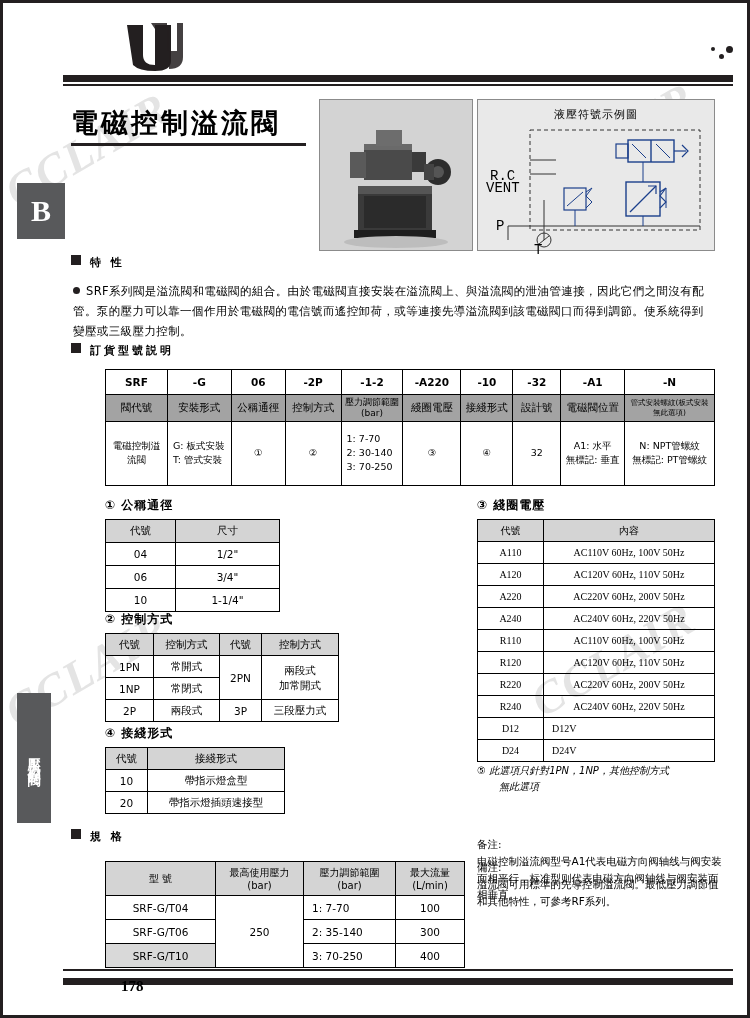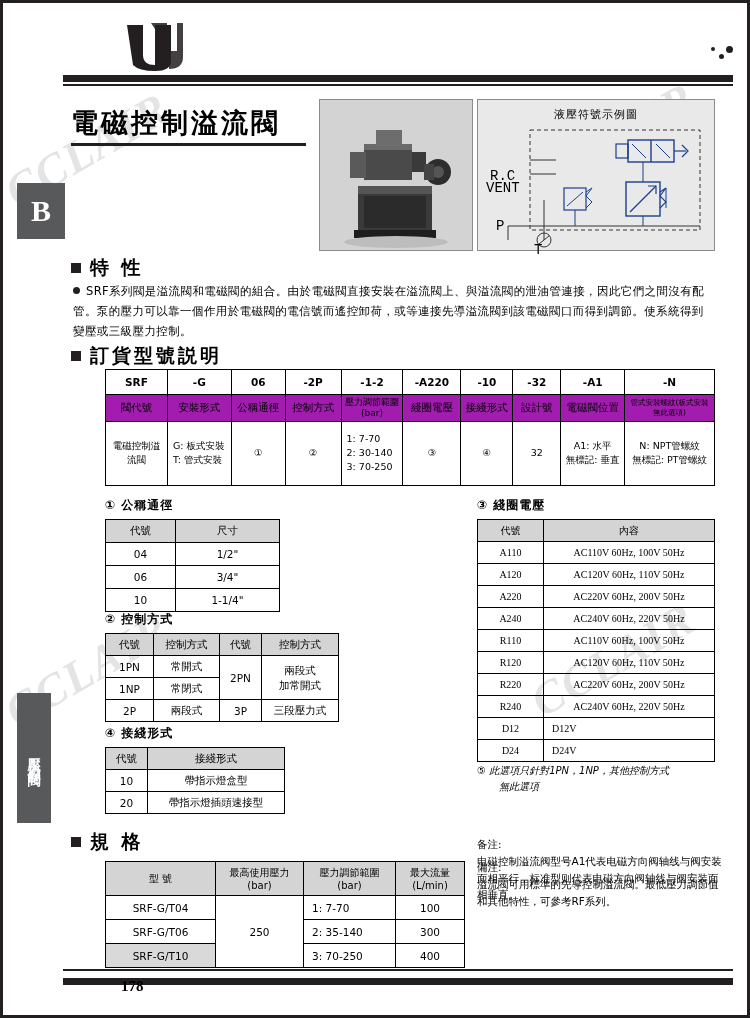--- a/index.html
+++ b/index.html
@@ -92,21 +92,21 @@
     position:absolute; left:474px; top:96px; width:238px; height:152px;
     border:1px solid #8b8b8b; background:#e9e9e9;
   }
   .symbol-box .sb-title {
     position:absolute; left:0; right:0; top:7px; text-align:center;
     font-size:11px; letter-spacing:1px;
   }
   .sym-label { position:absolute; font-size:14px; font-family:Liberation Mono, monospace;}
 
   
-  .sec { position:absolute; font-size:19px; font-weight:bold; letter-spacing:3px; }
+  .sec { position:absolute; font-size:11px; font-weight:bold; letter-spacing:3px; }
   .sec .sq {
     display:inline-block; width:10px; height:10px; background:#231f20;
     margin-right:9px; vertical-align:1px;
   }
 
   
   .feat {
     position:absolute; left:70px; top:278px; width:640px;
     font-size:11.5px; line-height:1.75; letter-spacing:0.4px;
   }
@@ -120,21 +120,21 @@
   .tbl td, .tbl th {
     border:1px solid #000; text-align:center; vertical-align:middle;
     padding:2px 3px; font-weight:normal;
   }
   .hdr-cell { background:#d4d4d4; font-weight:normal; }
 
   
   .model-tbl { position:absolute; left:102px; top:366px; width:610px; }
   .model-tbl td { height:21px;margin-top:10px; }
   .model-tbl .r1 td { height:25px; font-weight:bold; }
-  .model-tbl .r2 td { background:#a21caf; height:20px; }
+  .model-tbl .r2 td { background:#a3a3a3; height:20px; }
   .model-tbl .r3 td { height:64px; font-size:9.5px; line-height:1.45; }
   .tiny { font-size:7.5px; }
 
   
   .t-bore  { position:absolute; left:102px; top:516px; width:175px; }
   .t-bore td { height:23px; }
   .t-ctrl  { position:absolute; left:102px; top:630px; width:234px; }
   .t-ctrl td { height:22px; }
   .t-wire  { position:absolute; left:102px; top:744px; width:180px; }
   .t-wire td { height:22px; }

